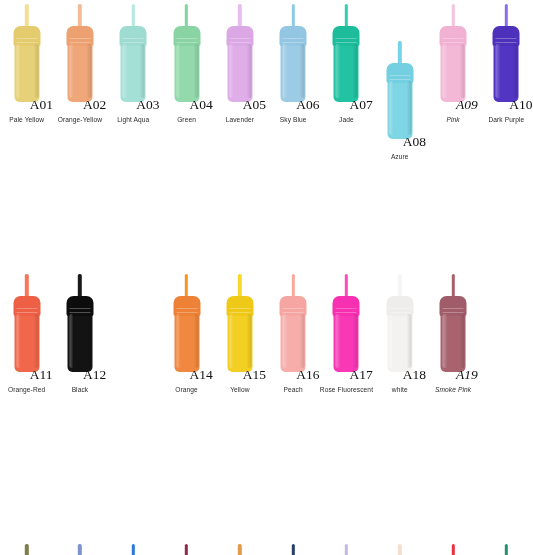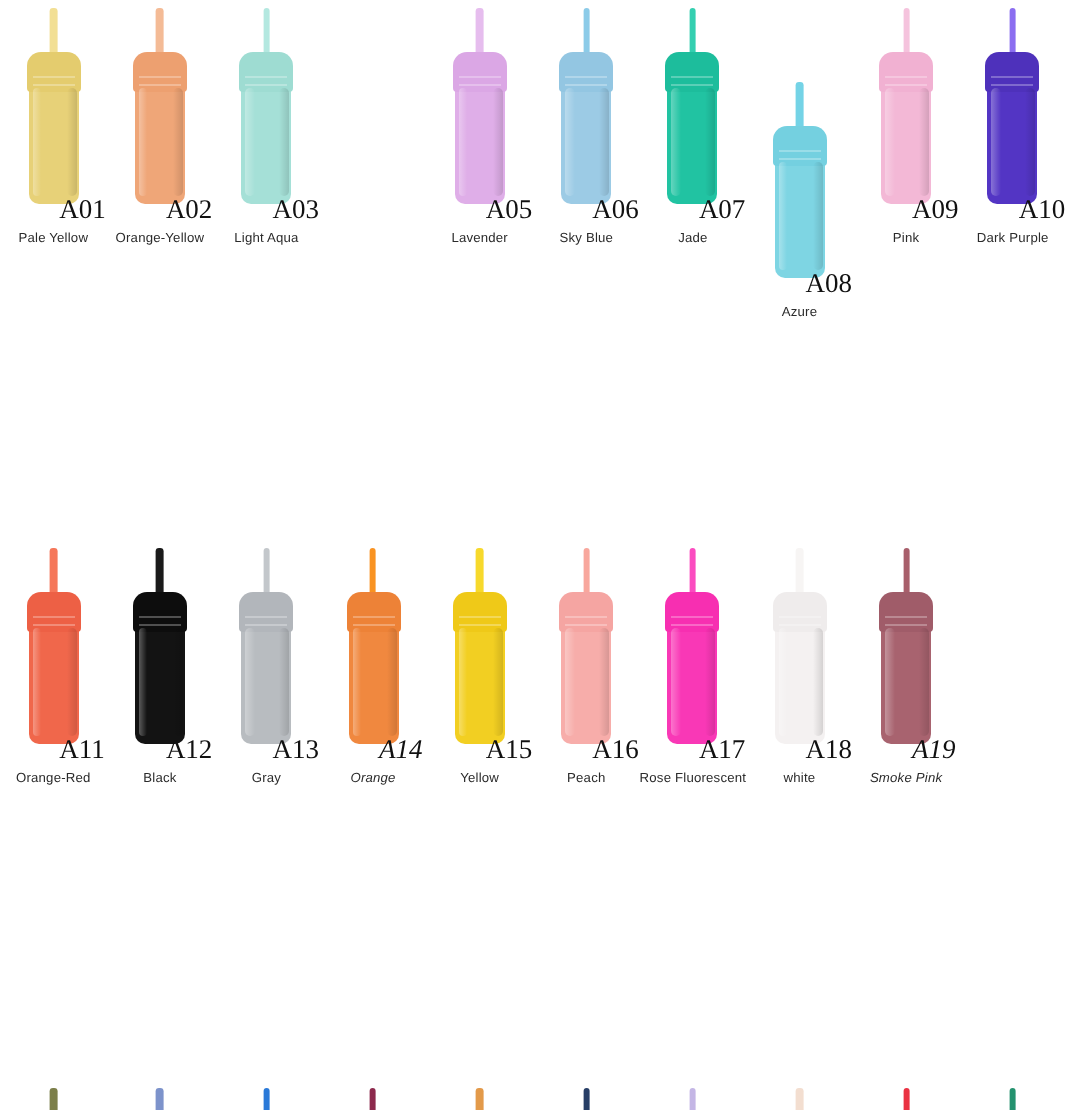--- a/index.html
+++ b/index.html
@@ -160,20 +160,34 @@
           <div class="lid" style="background: rgb(158, 220, 210);">
             <div class="lid-ridge r1"></div>
             <div class="lid-ridge r2"></div>
           </div>
           <div class="gloss"></div>
           <div class="shade"></div>
         </div>
         <div class="code">A03</div>
         <div class="cname">Light Aqua</div>
       </div>
+      <div class="swatch-cell" style="left: 159.9px;">
+        <div class="tumbler">
+          <div class="straw" style="background: rgb(127, 214, 157);"></div>
+          <div class="body-cup" style="background: rgb(147, 217, 172);"></div>
+          <div class="lid" style="background: rgb(138, 212, 164);">
+            <div class="lid-ridge r1"></div>
+            <div class="lid-ridge r2"></div>
+          </div>
+          <div class="gloss"></div>
+          <div class="shade"></div>
+        </div>
+        <div class="code">A04</div>
+        <div class="cname">Green</div>
+      </div>
       <div class="swatch-cell" style="left: 213.2px;">
         <div class="tumbler">
           <div class="straw" style="background: rgb(230, 189, 238);"></div>
           <div class="body-cup" style="background: rgb(223, 174, 232);"></div>
           <div class="lid" style="background: rgb(219, 167, 229);">
             <div class="lid-ridge r1"></div>
             <div class="lid-ridge r2"></div>
           </div>
           <div class="gloss"></div>
           <div class="shade"></div>
@@ -216,21 +230,21 @@
           <div class="lid" style="background: rgb(116, 208, 224);">
             <div class="lid-ridge r1"></div>
             <div class="lid-ridge r2"></div>
           </div>
           <div class="gloss"></div>
           <div class="shade"></div>
         </div>
         <div class="code">A08</div>
         <div class="cname">Azure</div>
       </div>
-      <div class="swatch-cell" style="left: 426.4px;">
+      <div class="swatch-cell" style="left: 426.4px; font-style: italic;">
         <div class="tumbler">
           <div class="straw" style="background: rgb(245, 195, 221);"></div>
           <div class="body-cup" style="background: rgb(243, 184, 214);"></div>
           <div class="lid" style="background: rgb(241, 177, 210);">
             <div class="lid-ridge r1"></div>
             <div class="lid-ridge r2"></div>
           </div>
           <div class="gloss"></div>
           <div class="shade"></div>
         </div>
@@ -274,35 +288,21 @@
           <div class="lid" style="background: rgb(13, 13, 13);">
             <div class="lid-ridge r1"></div>
             <div class="lid-ridge r2"></div>
           </div>
           <div class="gloss"></div>
           <div class="shade"></div>
         </div>
         <div class="code">A12</div>
         <div class="cname">Black</div>
       </div>
-      <div class="swatch-cell" style="left: 106.6px;">
-        <div class="tumbler">
-          <div class="straw" style="background: rgb(195, 199, 203);"></div>
-          <div class="body-cup" style="background: rgb(184, 188, 192);"></div>
-          <div class="lid" style="background: rgb(178, 182, 187);">
-            <div class="lid-ridge r1"></div>
-            <div class="lid-ridge r2"></div>
-          </div>
-          <div class="gloss"></div>
-          <div class="shade"></div>
-        </div>
-        <div class="code">A13</div>
-        <div class="cname">Gray</div>
-      </div>
-      <div class="swatch-cell" style="left: 159.9px; font-style: italic;">
+      <div class="swatch-cell" style="left: 159.9px;">
         <div class="tumbler">
           <div class="straw" style="background: rgb(249, 147, 34);"></div>
           <div class="body-cup" style="background: rgb(240, 136, 63);"></div>
           <div class="lid" style="background: rgb(237, 130, 55);">
             <div class="lid-ridge r1"></div>
             <div class="lid-ridge r2"></div>
           </div>
           <div class="gloss"></div>
           <div class="shade"></div>
         </div>

